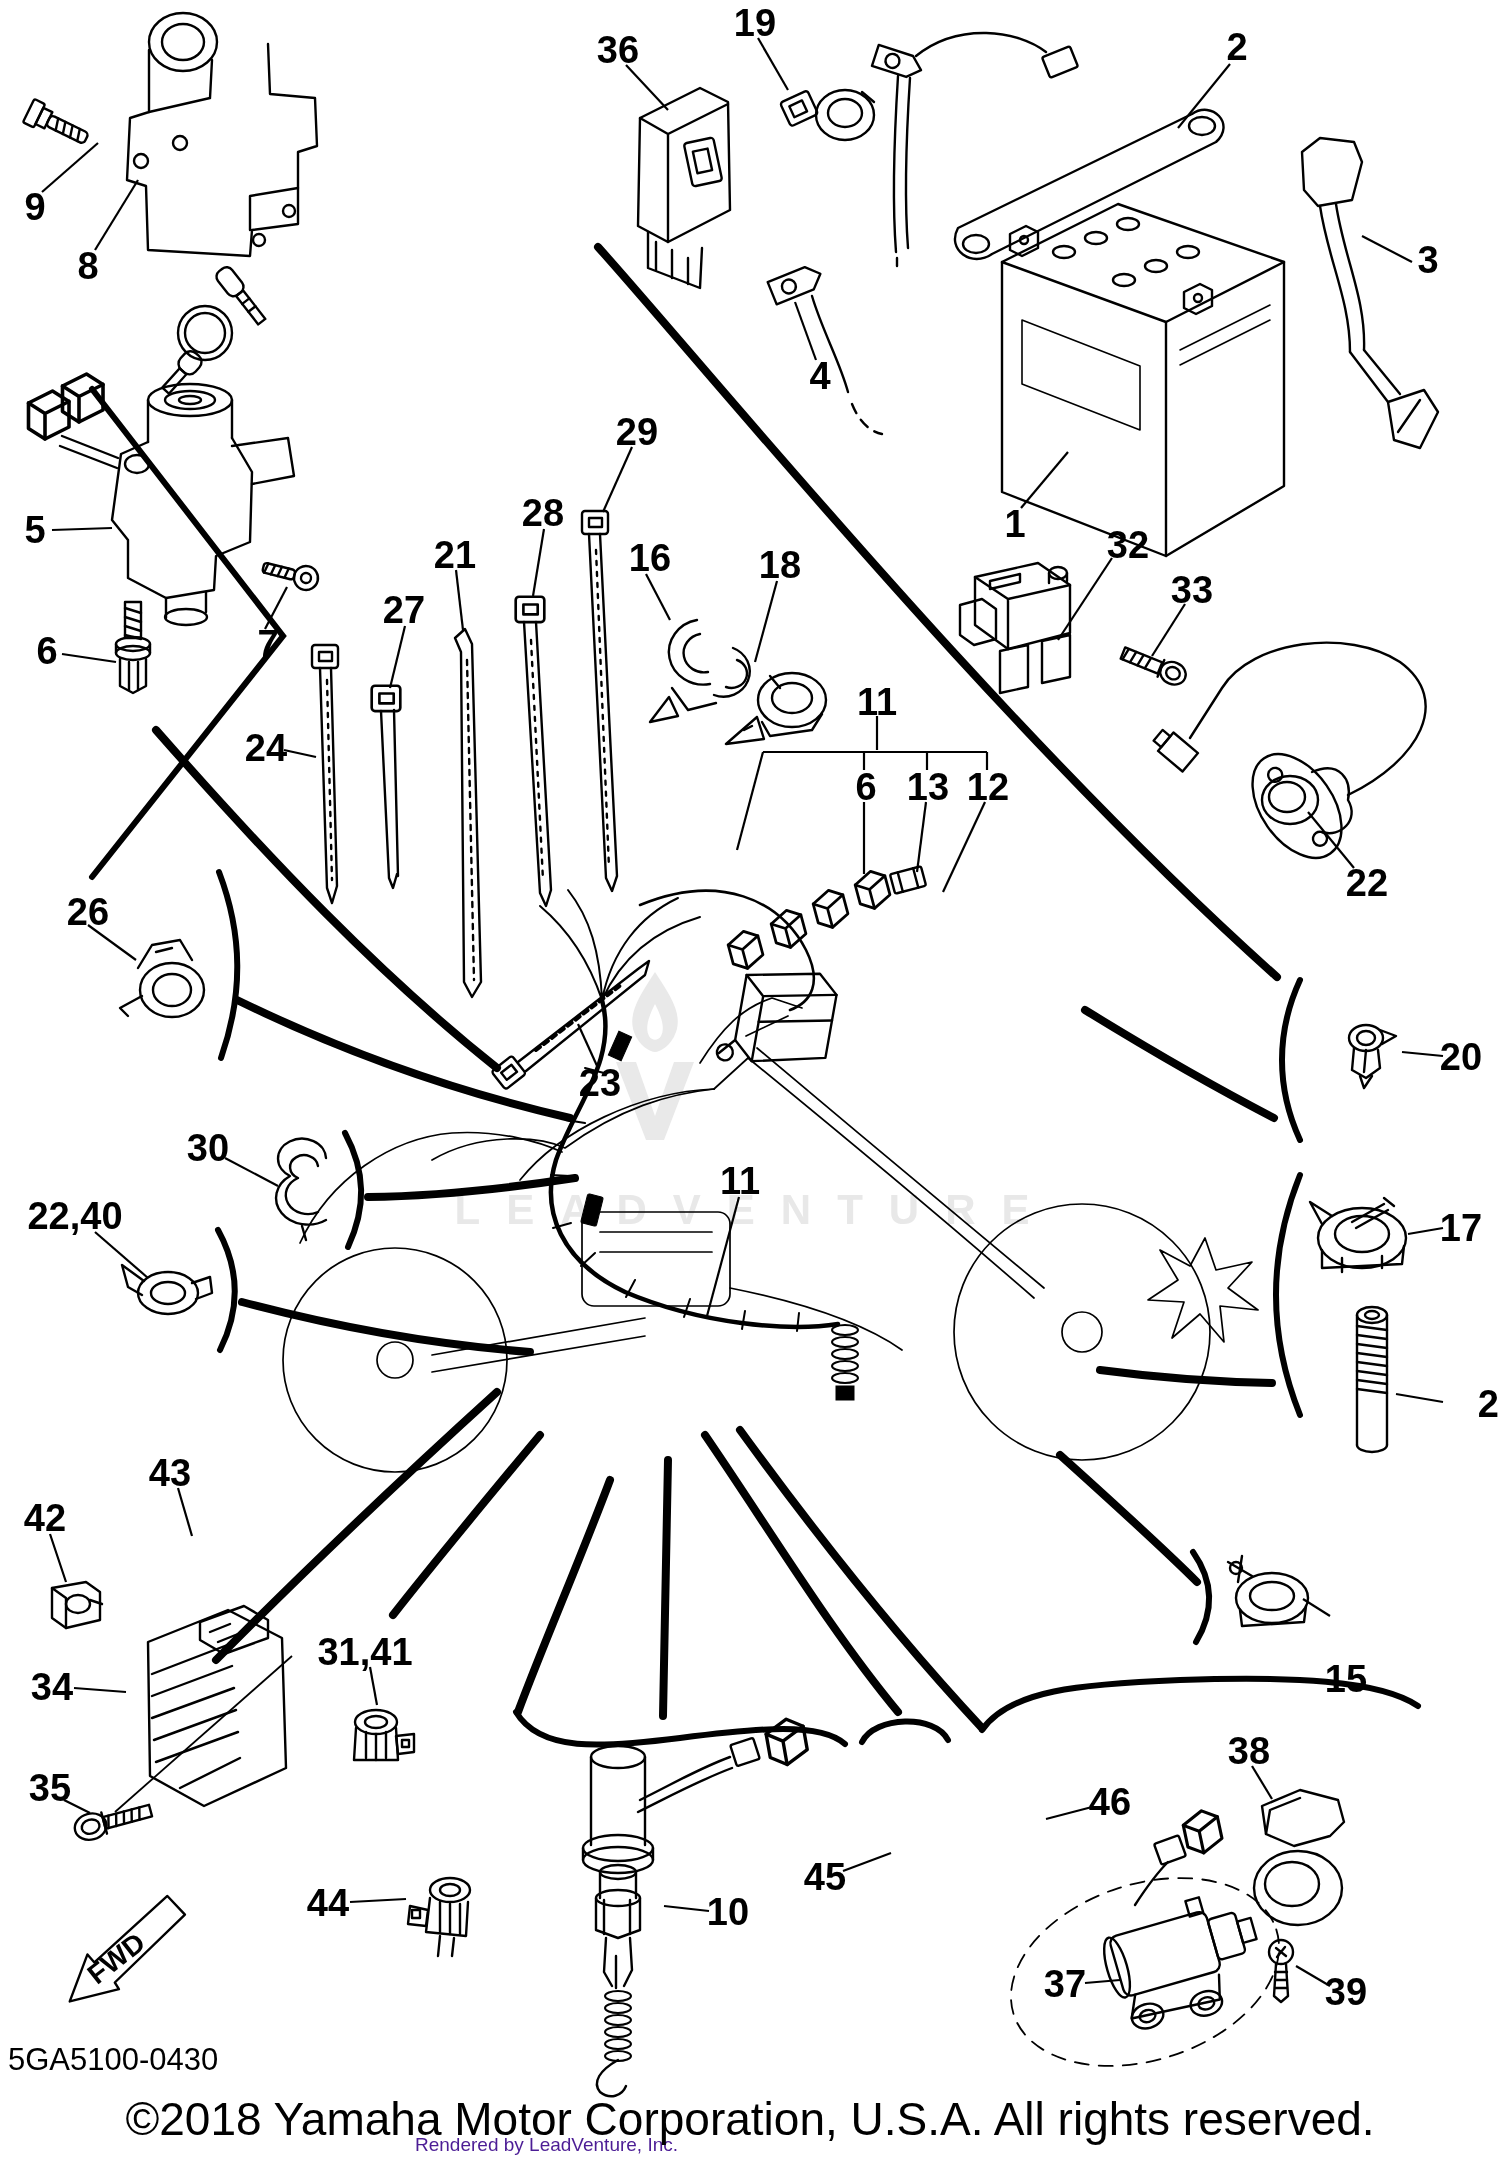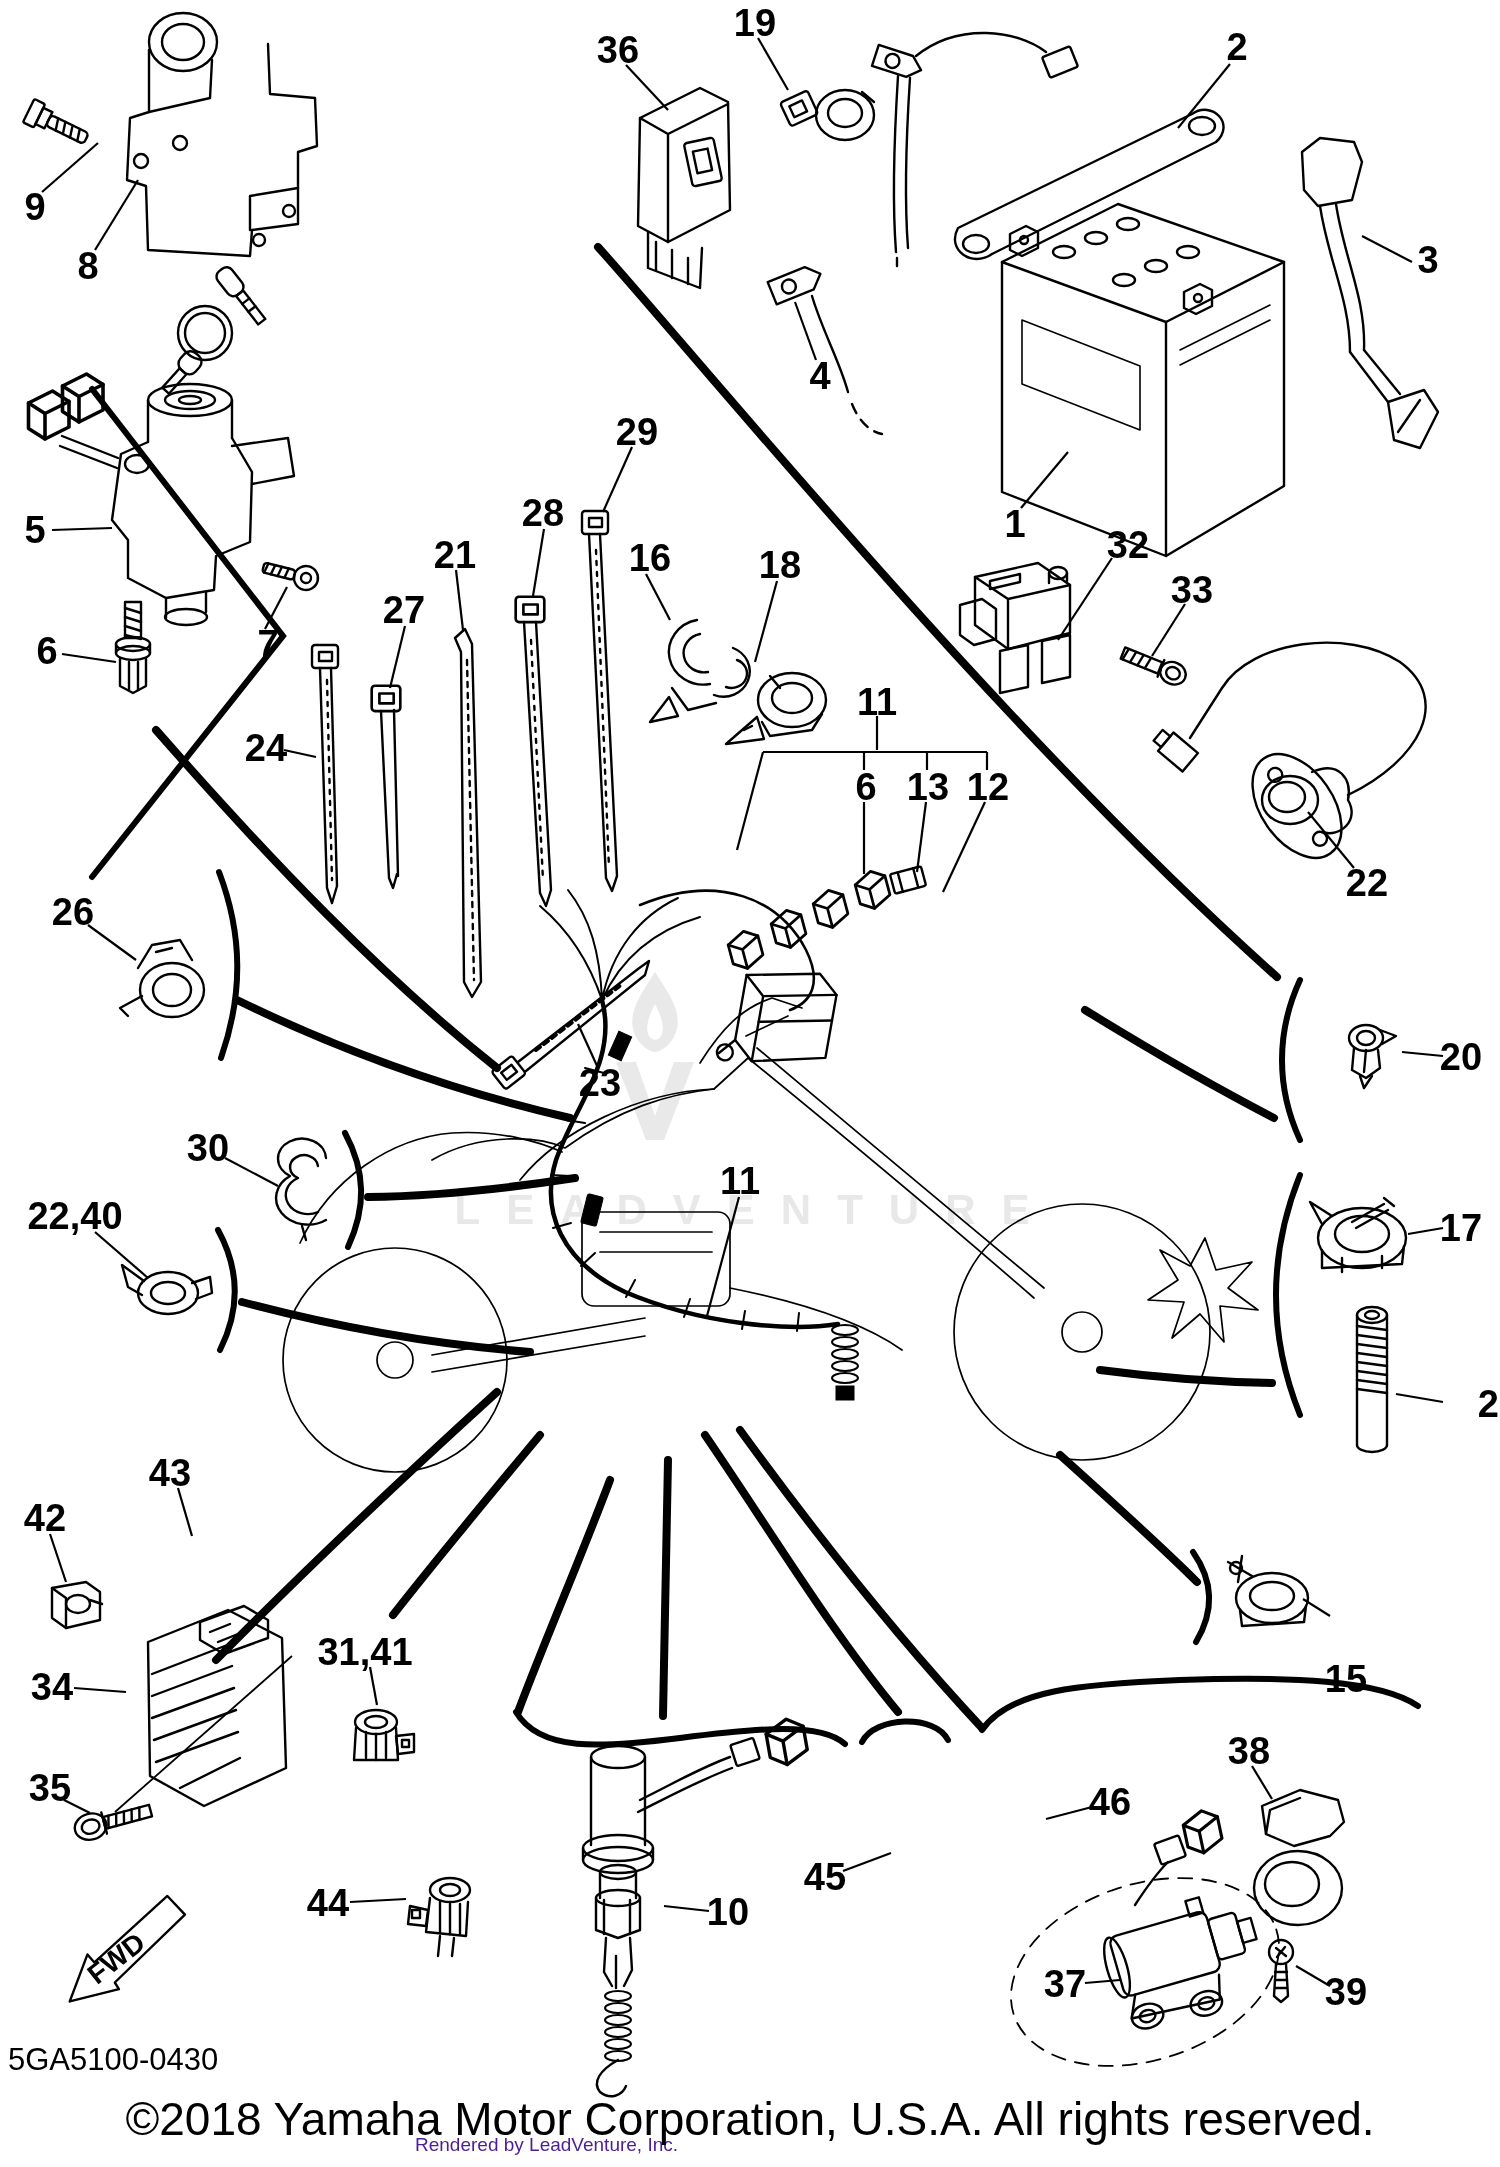--- a/index.html
+++ b/index.html
@@ -566,21 +566,21 @@
       <div class="part-label" style="left: 455px; top: 555px;">21</div>
       <div class="part-label" style="left: 543px; top: 513px;">28</div>
       <div class="part-label" style="left: 637px; top: 432px;">29</div>
       <div class="part-label" style="left: 650px; top: 558px;">16</div>
       <div class="part-label" style="left: 780px; top: 565px;">18</div>
       <div class="part-label" style="left: 877px; top: 702px;">11</div>
       <div class="part-label" style="left: 866px; top: 787px;">6</div>
       <div class="part-label" style="left: 928px; top: 787px;">13</div>
       <div class="part-label" style="left: 988px; top: 787px;">12</div>
       <div class="part-label" style="left: 600px; top: 1083px;">23</div>
-      <div class="part-label" style="left: 73px; top: 912px;">26</div>
+      <div class="part-label" style="left: 88px; top: 912px;">26</div>
       <div class="part-label" style="left: 1461px; top: 1057px;">20</div>
       <div class="part-label" style="left: 208px; top: 1148px;">30</div>
       <div class="part-label" style="left: 75px; top: 1216px;">22,40</div>
       <div class="part-label" style="left: 1461px; top: 1228px;">17</div>
       <div class="part-label" style="left: 1461px; top: 1404px; margin-left: 38px;">25</div>
       <div class="part-label" style="left: 1346px; top: 1679px;">15</div>
       <div class="part-label" style="left: 170px; top: 1473px;">43</div>
       <div class="part-label" style="left: 45px; top: 1518px;">42</div>
       <div class="part-label" style="left: 52px; top: 1687px;">34</div>
       <div class="part-label" style="left: 50px; top: 1788px;">35</div>

